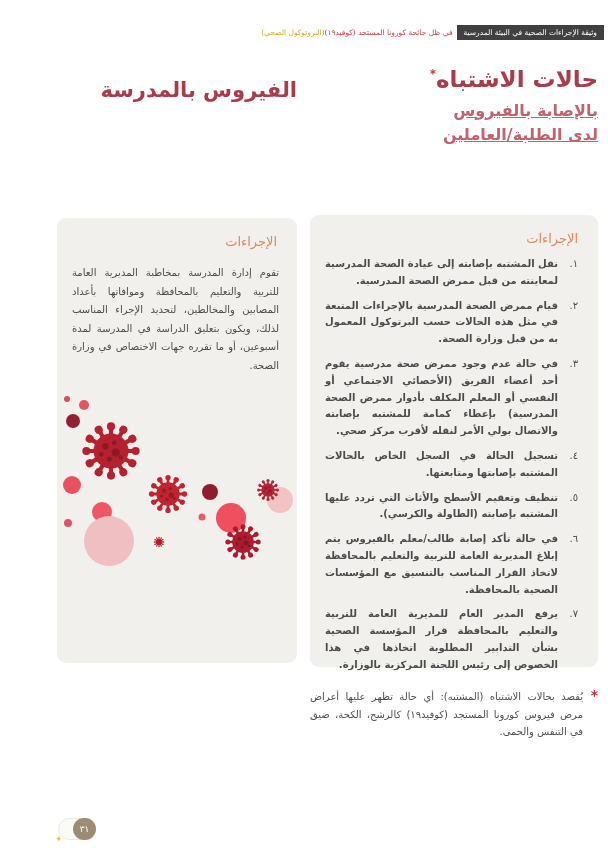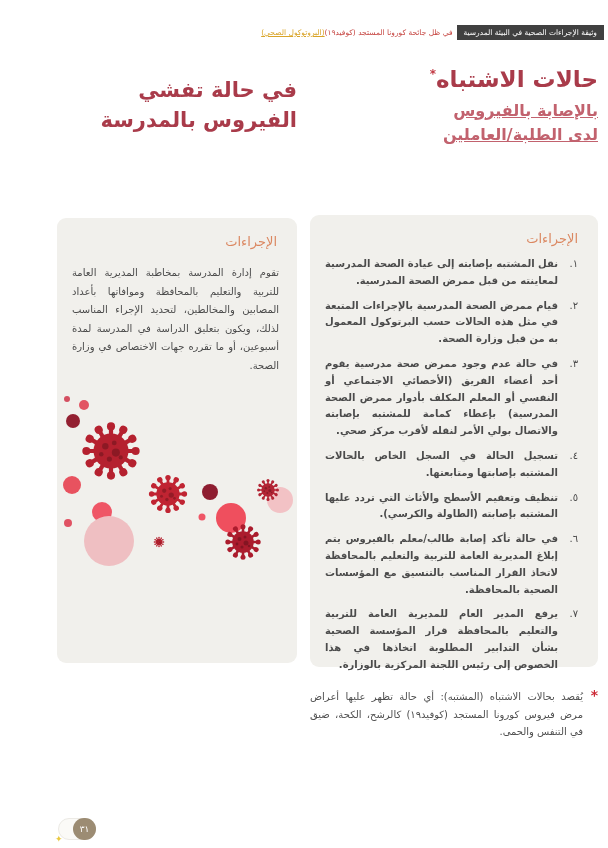--- a/index.html
+++ b/index.html
@@ -7,21 +7,21 @@
     position:relative;width:608px;height:848px;background:#ffffff;overflow:hidden;
     direction:rtl;font-family:"DejaVu Sans","Liberation Sans",sans-serif;
   }
   
   .doc-header{
     position:absolute;top:25px;right:4px;display:flex;align-items:center;
     font-size:7.5px;white-space:nowrap;
   }
   .hdr-highlight{background:#404040;color:#ffffff;padding:3px 7px;}
   .hdr-red{color:#c64541;margin-left:0;margin-right:4px;}
-  .hdr-gold{color:#d9a428;text-decoration:underline;}
+  .hdr-gold{color:#d9a428;}
   
   .heading-right{position:absolute;top:66px;right:10px;text-align:right;}
   .title-main{font-size:23px;font-weight:bold;color:#a93b4a;line-height:1.2;}
   .title-star{color:#c23a44;font-size:12px;vertical-align:super;font-weight:bold;}
   .subtitle{font-size:16px;font-weight:bold;color:#c2626e;line-height:1.55;margin-top:5px;text-decoration:underline;}
   .heading-left{
     position:absolute;top:76px;left:57px;width:240px;text-align:right;
     font-size:21px;font-weight:bold;color:#a93b4a;line-height:1.42;
   }
   
@@ -66,21 +66,20 @@
 
   <div class="heading-right">
     <div class="title-main"><span>حالات الاشتباه</span><sup class="title-star">*</sup></div>
     <div class="subtitle">
       <div>بالإصابة بالفيروس</div>
       <div>لدى الطلبة/العاملين</div>
     </div>
   </div>
 
   <div class="heading-left">
-    <div>في حالة تفشي</div>
     <div>الفيروس بالمدرسة</div>
   </div>
 
   <div class="panel panel-right">
     <div class="panel-title">الإجراءات</div>
     <div class="proc-list">
       <div class="proc-item">
         <span class="proc-num">١.</span>
         <span class="proc-text">نقل المشتبه بإصابته إلى عيادة الصحة المدرسية لمعاينته من قبل ممرض الصحة المدرسية.</span>
       </div>

